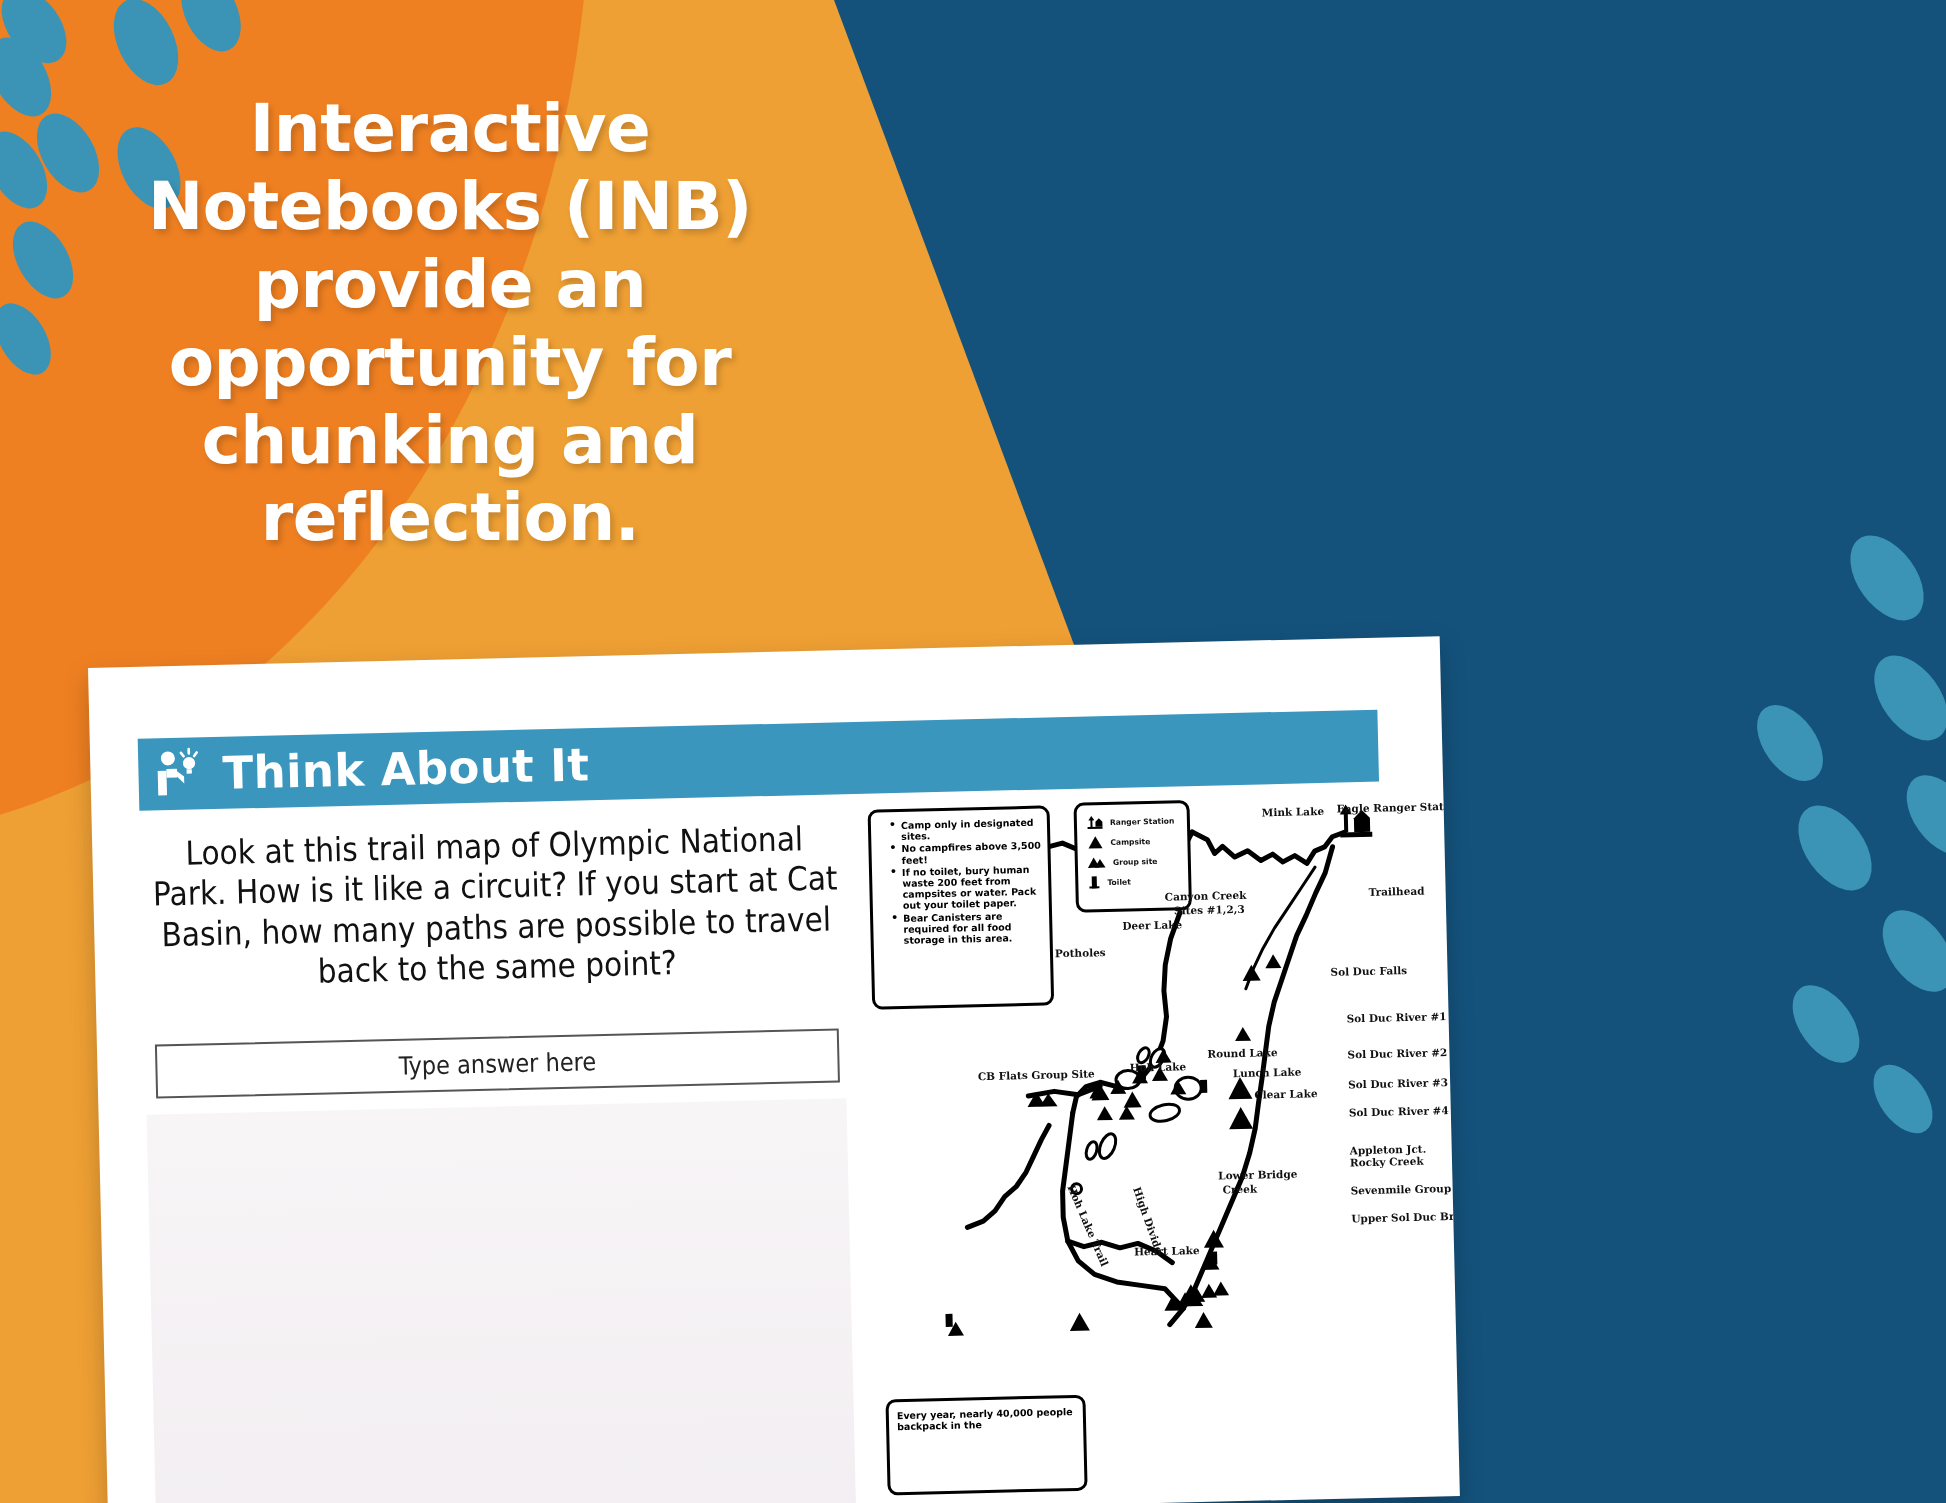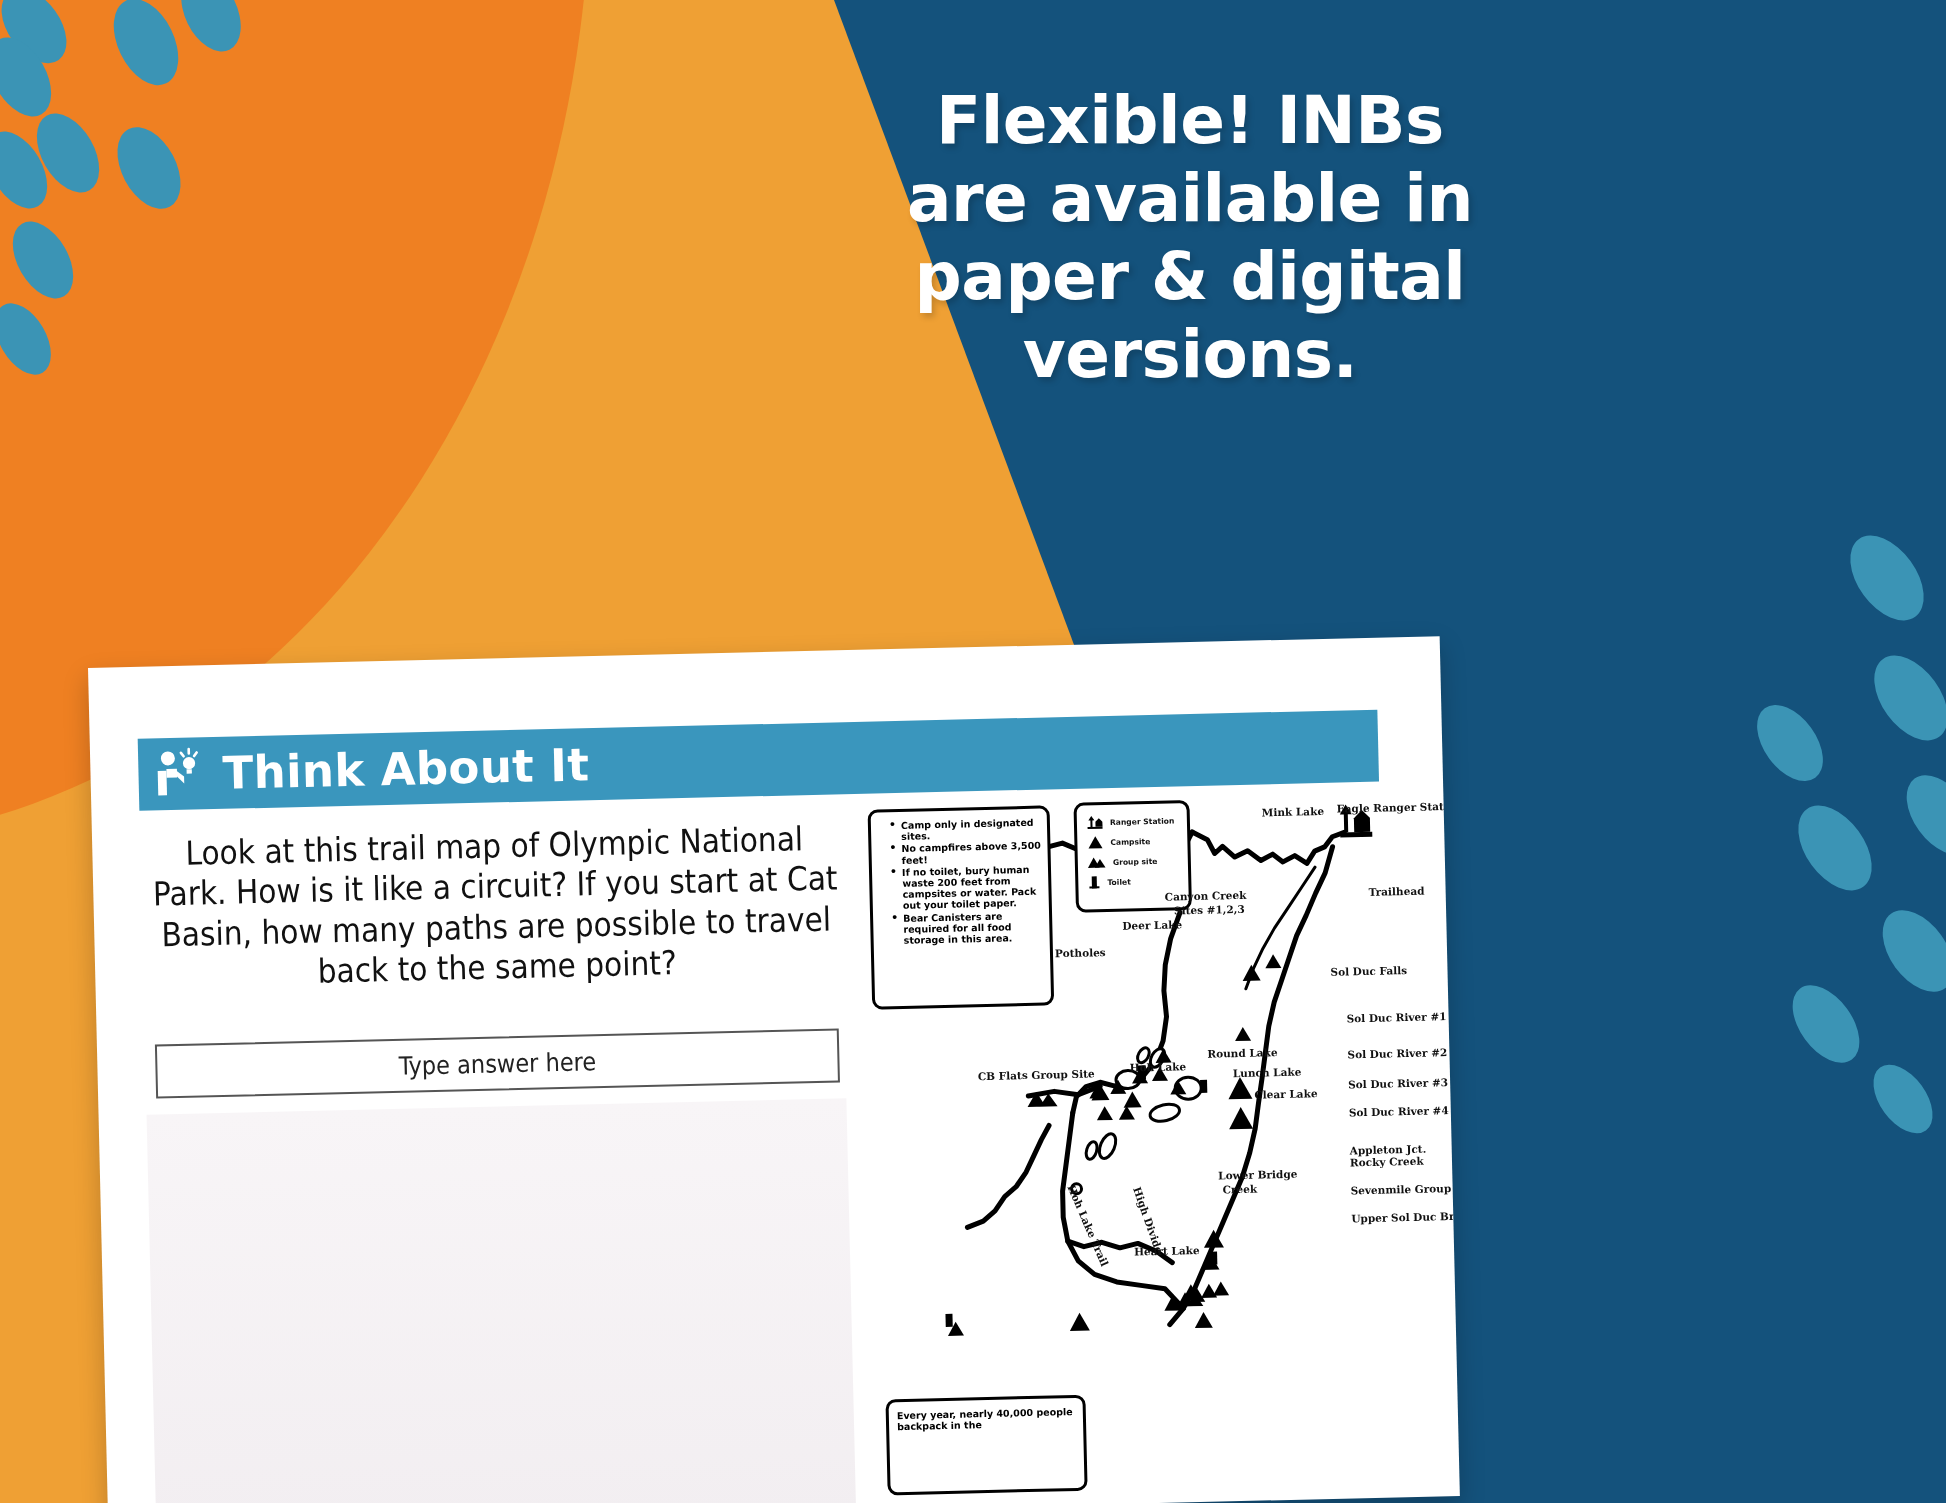--- a/index.html
+++ b/index.html
@@ -163,22 +163,22 @@
       <span class="dot" style="left: 1858px; top: 530px; width: 58px; height: 96px; transform: rotate(-36deg);"></span>
       <span class="dot" style="left: 1882px; top: 650px; width: 58px; height: 96px; transform: rotate(-36deg);"></span>
       <span class="dot" style="left: 1764px; top: 700px; width: 52px; height: 86px; transform: rotate(-36deg);"></span>
       <span class="dot" style="left: 1806px; top: 800px; width: 58px; height: 96px; transform: rotate(-36deg);"></span>
       <span class="dot" style="left: 1914px; top: 770px; width: 54px; height: 90px; transform: rotate(-36deg);"></span>
       <span class="dot" style="left: 1890px; top: 905px; width: 56px; height: 92px; transform: rotate(-36deg);"></span>
       <span class="dot" style="left: 1800px; top: 980px; width: 52px; height: 88px; transform: rotate(-36deg);"></span>
       <span class="dot" style="left: 1880px; top: 1060px; width: 46px; height: 78px; transform: rotate(-36deg);"></span>
     </div>
 
-
-  <div id="headline-right" class="headline">Flexible! INBs are available in paper &amp; digital versions.</div>
+  <div id="headline-left" class="headline">Interactive Notebooks (INB) provide an opportunity for chunking and reflection.</div>
+
 
   <div id="worksheet-card">
     <div id="worksheet-inner">
 
       <div id="think-banner">
         <svg class="think-icon" viewBox="0 0 64 64">
           <circle cx="18" cy="14" r="8" fill="#fff"></circle>
           <path d="M6 28 h10 v28 h-10 z" fill="#fff"></path>
           <path d="M16 26 h12 v10 h-12 z" fill="#fff"></path>
           <path d="M27 34 l9 9 l0 -8 l-9 -7 z" fill="#fff"></path>

